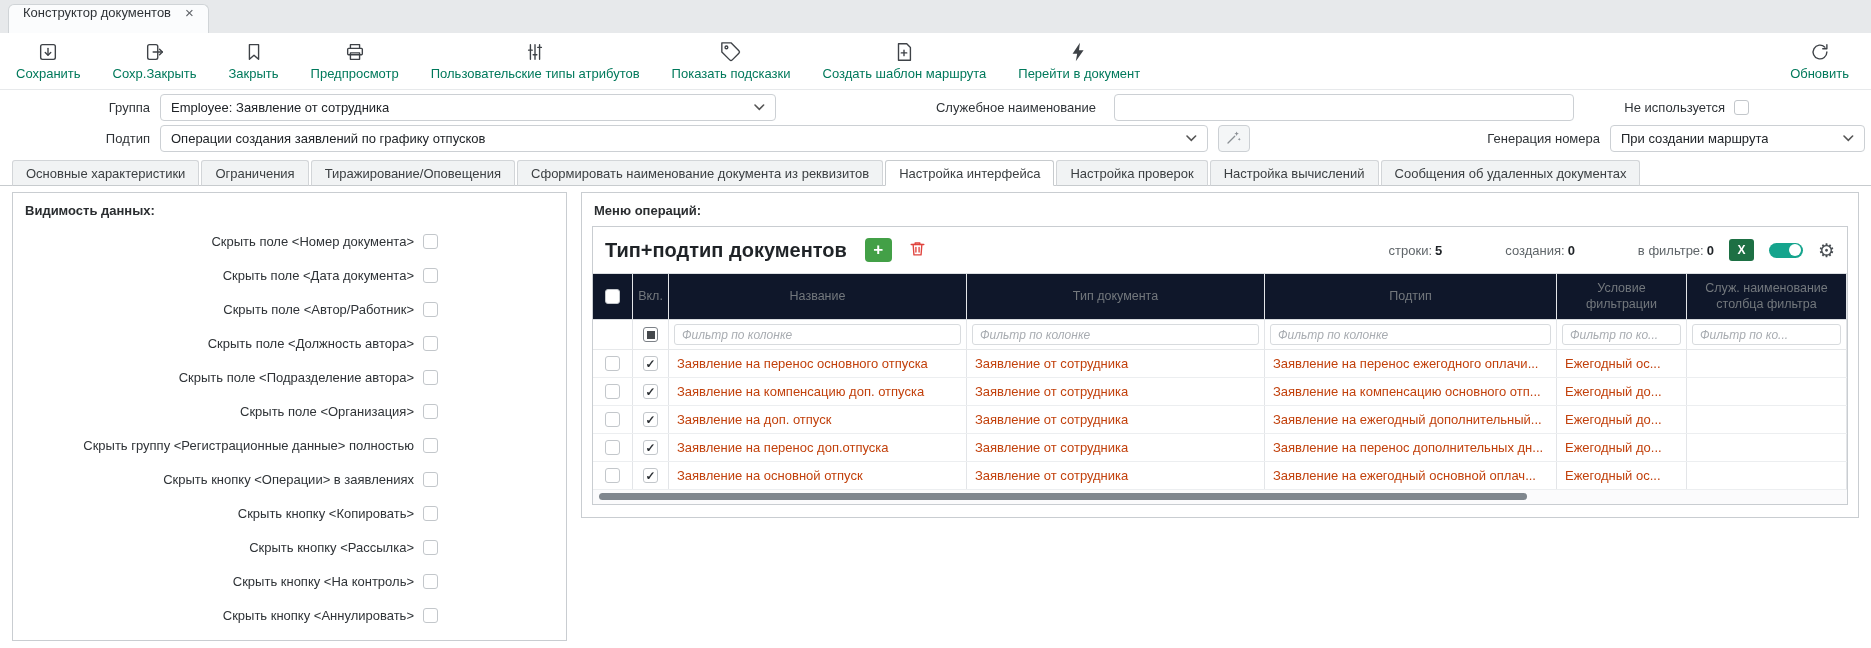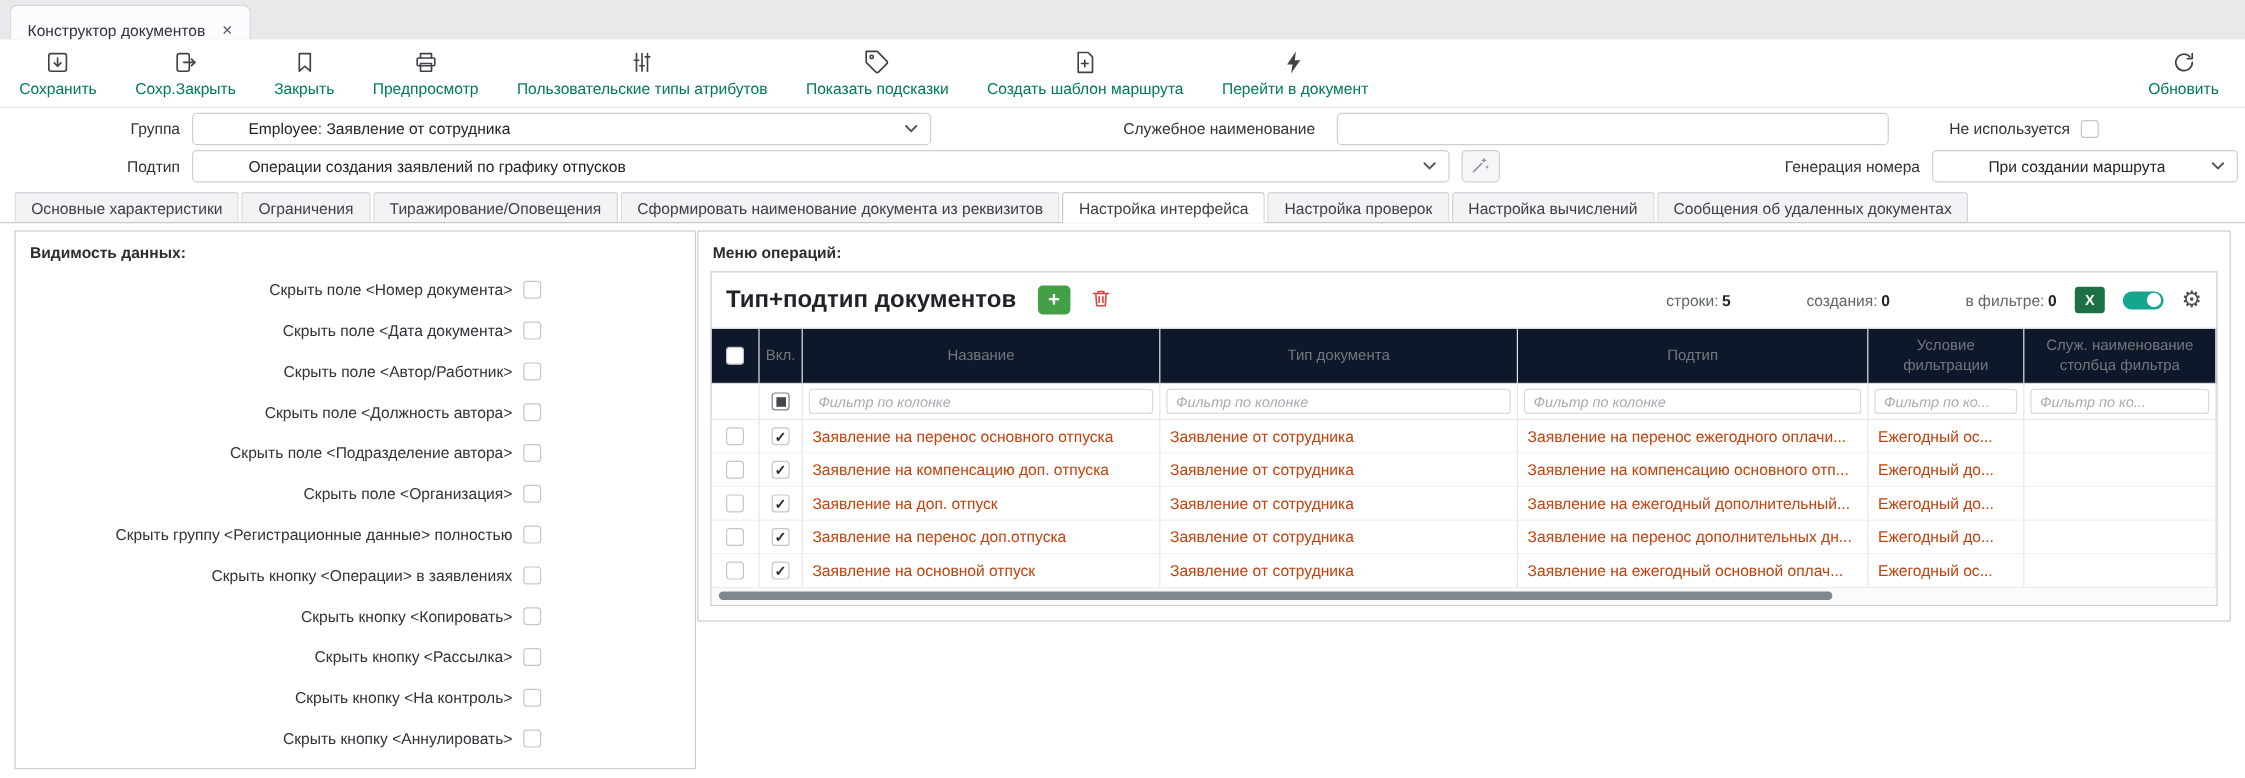--- a/index.html
+++ b/index.html
@@ -3,58 +3,58 @@
 <meta charset="utf-8">
 <style>
   * { margin:0; padding:0; box-sizing:border-box; }
   html,body { background:#fff; }
   body { font-family:"Liberation Sans", sans-serif; font-size:13px; color:#2f3337; }
   .screen { width:1871px; height:648px; background:#fff; overflow:hidden; position:relative; }
 
   
   .wtabbar { height:33px; background:#e7e9eb; display:flex; align-items:flex-end; padding-left:8px; }
   .wtab { height:29px; background:#fbfcfd; border:1px solid #d0d4d7; border-bottom:none; border-radius:6px 6px 0 0;
-          display:flex; align-items:flex-end; gap:14px; padding:0 14px; font-size:13px; color:#2f3337; cursor:pointer; }
+          display:flex; align-items:flex-start; gap:14px; padding:0 14px; font-size:13px; color:#2f3337; cursor:pointer; }
   .wtab-close { color:#5f6368; font-size:15px; line-height:1; }
 
   
   .toolbar { height:57px; display:flex; align-items:center; padding:0 16px; border-bottom:1px solid #e7e9eb; background:#fff; }
   .tool { display:flex; flex-direction:column; align-items:center; justify-content:center; gap:3px; margin-right:32px; cursor:pointer; }
   .tool .ticon { height:22px; display:flex; align-items:center; }
   .tlabel { font-size:13px; color:#00795b; white-space:nowrap; }
   .tool.refresh { margin-left:auto; margin-right:6px; }
 
   
   .formarea { padding-top:2px; }
   .frow { display:flex; align-items:center; height:31px; }
   .flabel { width:150px; text-align:right; margin-right:10px; font-size:13px; color:#2f3337; flex:none; white-space:nowrap; }
   .combo { height:27px; border:1px solid #ccd0d4; border-radius:4px; background:#fff; display:flex; align-items:center;
            padding:0 10px; font-size:13px; color:#202428; cursor:pointer; }
-  .combo-val { white-space:nowrap; overflow:hidden; margin-right:10px;margin-left:36px; }
+  .combo-val { white-space:nowrap; overflow:hidden; margin-right:10px; }
   .combo .chev { margin-left:auto; flex:none; display:flex; }
   .w-group { width:616px; }
   .flabel.svc { width:170px; margin-left:150px; }
   .tinput { width:460px; height:27px; border:1px solid #ccd0d4; border-radius:4px; padding:0 10px; font-size:13px;
             font-family:inherit; color:#202428; margin-left:8px; }
   .notused { margin-left:auto; margin-right:122px; display:flex; align-items:center; gap:9px; }
   .w-subtype { width:1048px; }
   .wandbtn { margin-left:10px; width:32px; height:27px; border:1px solid #ccd0d4; border-radius:4px; background:#f4f6f7;
              display:flex; align-items:center; justify-content:center; cursor:pointer; }
   .gennum { margin-left:auto; margin-right:6px; display:flex; align-items:center; gap:10px; }
   .w-gen { width:255px; }
 
   
   .tabstrip { display:flex; align-items:flex-end; padding-left:12px; border-bottom:1px solid #c7cbce; height:27px; margin-top:5px; }
   .tab { height:26px; display:flex; align-items:center; padding:0 13px; background:#f1f3f4; border:1px solid #d2d5d8;
          border-radius:3px 3px 0 0; margin-right:2px; font-size:13px; color:#3c4043; cursor:pointer; margin-bottom:-1px;
          border-bottom:1px solid #c7cbce; white-space:nowrap; }
   .tab.active { background:#fff; border-color:#c7cbce; border-bottom-color:#fff; }
 
   
-  .content { display:flex; align-items:flex-start; gap:1px; padding:6px 12px 0; }
+  .content { display:flex; align-items:flex-start; gap:14px; padding:6px 12px 0; }
   .panel { border:1px solid #c9cdd1; background:#fff; }
   .ptitle { font-weight:bold; font-size:13px; color:#2a2d30; padding:10px 12px 6px; }
   .panel.left { width:616px; padding-bottom:8px; }
   .vrow { height:34px; display:flex; align-items:center; justify-content:flex-end; padding-right:128px; gap:9px; }
   .vlabel { font-size:13px; color:#2f3337; text-align:right; }
   .panel.right { flex:1; padding:6px 10px 12px; }
   .panel.right .ptitle { padding:4px 2px 8px; }
 
   
   .grid { border:1px solid #c9cdd1; }

